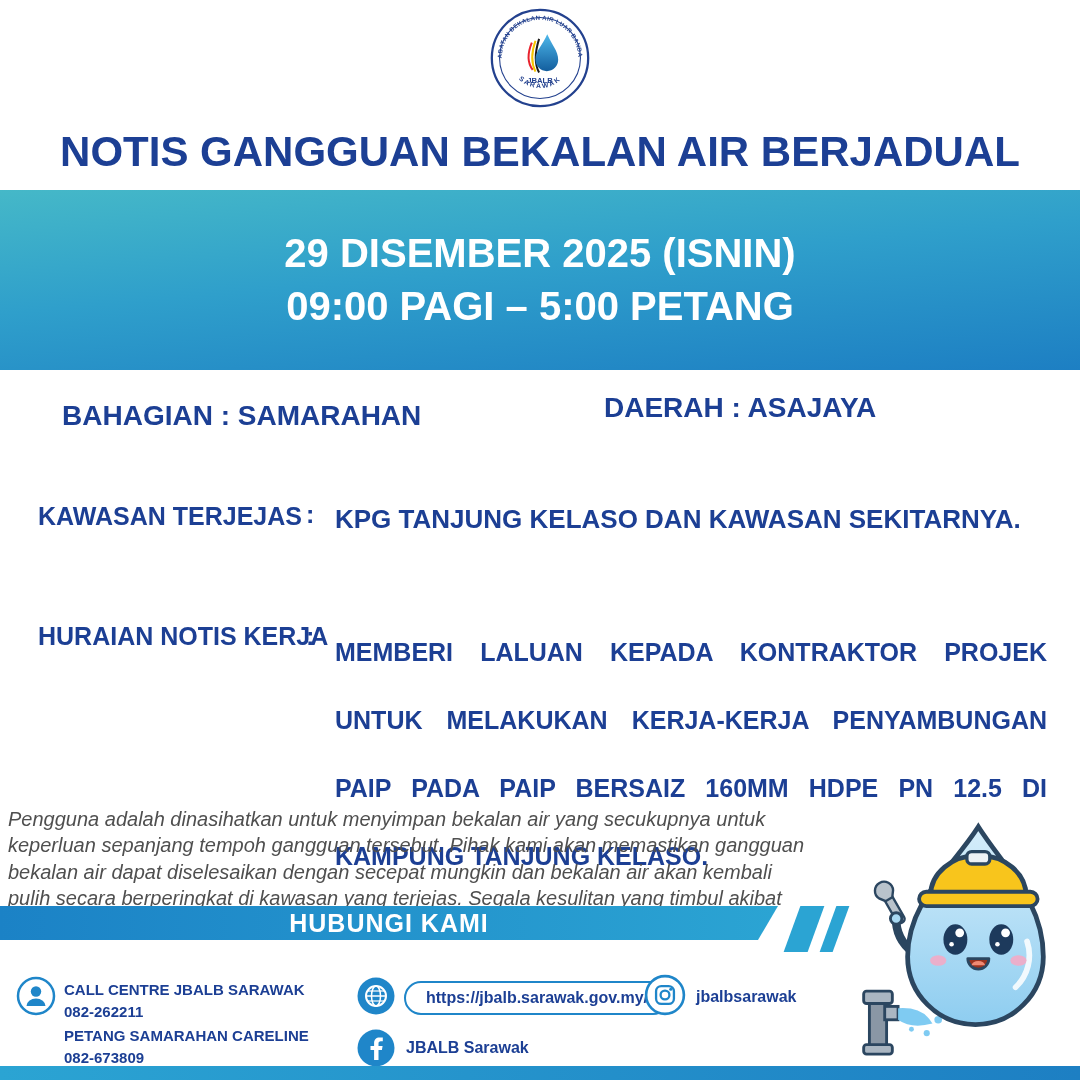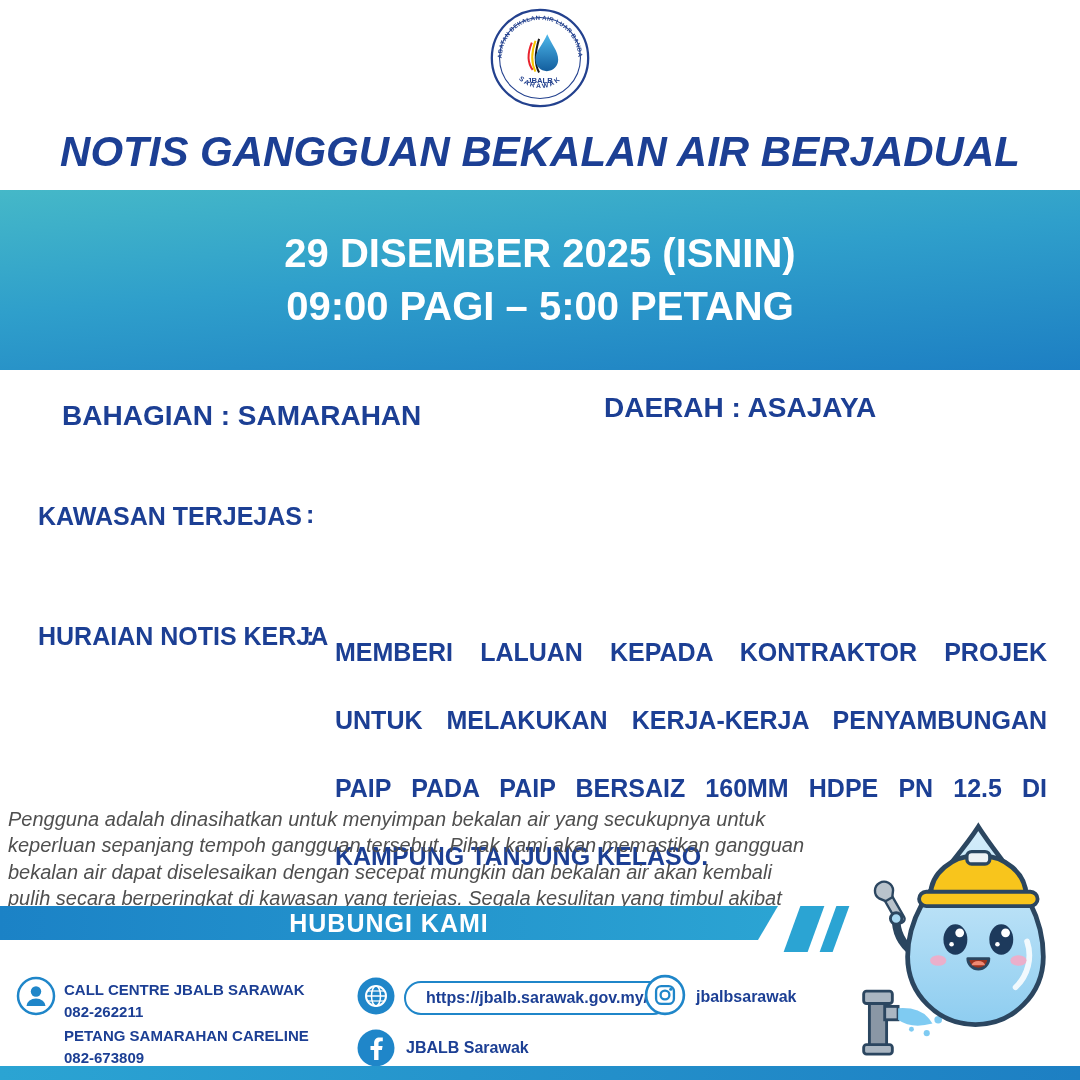--- a/index.html
+++ b/index.html
@@ -5,21 +5,21 @@
   * { margin:0; padding:0; box-sizing:border-box; }
   html,body { background:#ffffff; }
   .page {
     position:relative; width:1080px; height:1080px; margin:0 auto;
     background:#ffffff; overflow:hidden;
     font-family:"Liberation Sans", sans-serif; color:#1c3f94;
   }
   .logo { position:absolute; top:8px; left:50%; transform:translateX(-50%); }
   .title {
     position:absolute; top:128px; left:0; width:100%;
-    text-align:center; font-size:42px; font-weight:700; color:#1c3f94;font-style:italic;
+    text-align:center; font-size:42px; font-weight:700; color:#1c3f94;
   }
   .banner {
     position:absolute; top:190px; left:0; width:1080px; height:180px;
     background:linear-gradient(175deg,#45b8c8 0%, #2f9fcb 45%, #1d7fc3 100%);
     color:#fff; display:flex; flex-direction:column; justify-content:center;
     align-items:center; gap:8px; font-weight:700; font-size:40px;
   }
   .region-bahagian { position:absolute; top:400px; left:62px;  font-size:28px; font-weight:700; }
   .region-daerah   { position:absolute; top:392px; left:604px; font-size:28px; font-weight:700; }
   .info-label { position:absolute; left:38px;  font-size:25px; font-weight:700; }
@@ -101,20 +101,21 @@
   <div class="banner">
     <div>29 DISEMBER 2025 (ISNIN)</div>
     <div>09:00 PAGI – 5:00 PETANG</div>
   </div>
 
   <div class="region-bahagian">BAHAGIAN : SAMARAHAN</div>
   <div class="region-daerah">DAERAH : ASAJAYA</div>
 
   <div class="info-label kawasan-label">KAWASAN TERJEJAS</div>
   <div class="info-colon kawasan-colon">:</div>
+  <div class="info-value kawasan-value">KPG TANJUNG KELASO DAN KAWASAN SEKITARNYA.</div>
 
   <div class="info-label huraian-label">HURAIAN NOTIS KERJA</div>
   <div class="info-colon huraian-colon">:</div>
   <div class="info-value huraian-value">MEMBERI LALUAN KEPADA KONTRAKTOR PROJEK UNTUK MELAKUKAN KERJA-KERJA PENYAMBUNGAN PAIP PADA PAIP BERSAIZ 160MM HDPE PN 12.5 DI KAMPUNG TANJUNG KELASO.</div>
 
   <p class="advisory">Pengguna adalah dinasihatkan untuk menyimpan bekalan air yang secukupnya untuk keperluan sepanjang tempoh gangguan tersebut. Pihak kami akan memastikan gangguan bekalan air dapat diselesaikan dengan secepat mungkin dan bekalan air akan kembali pulih secara berperingkat di kawasan yang terjejas. Segala kesulitan yang timbul akibat gangguan ini adalah sangat dikesali.</p>
 
   <div class="contact-bar">
     <span>HUBUNGI KAMI</span>
   </div>

